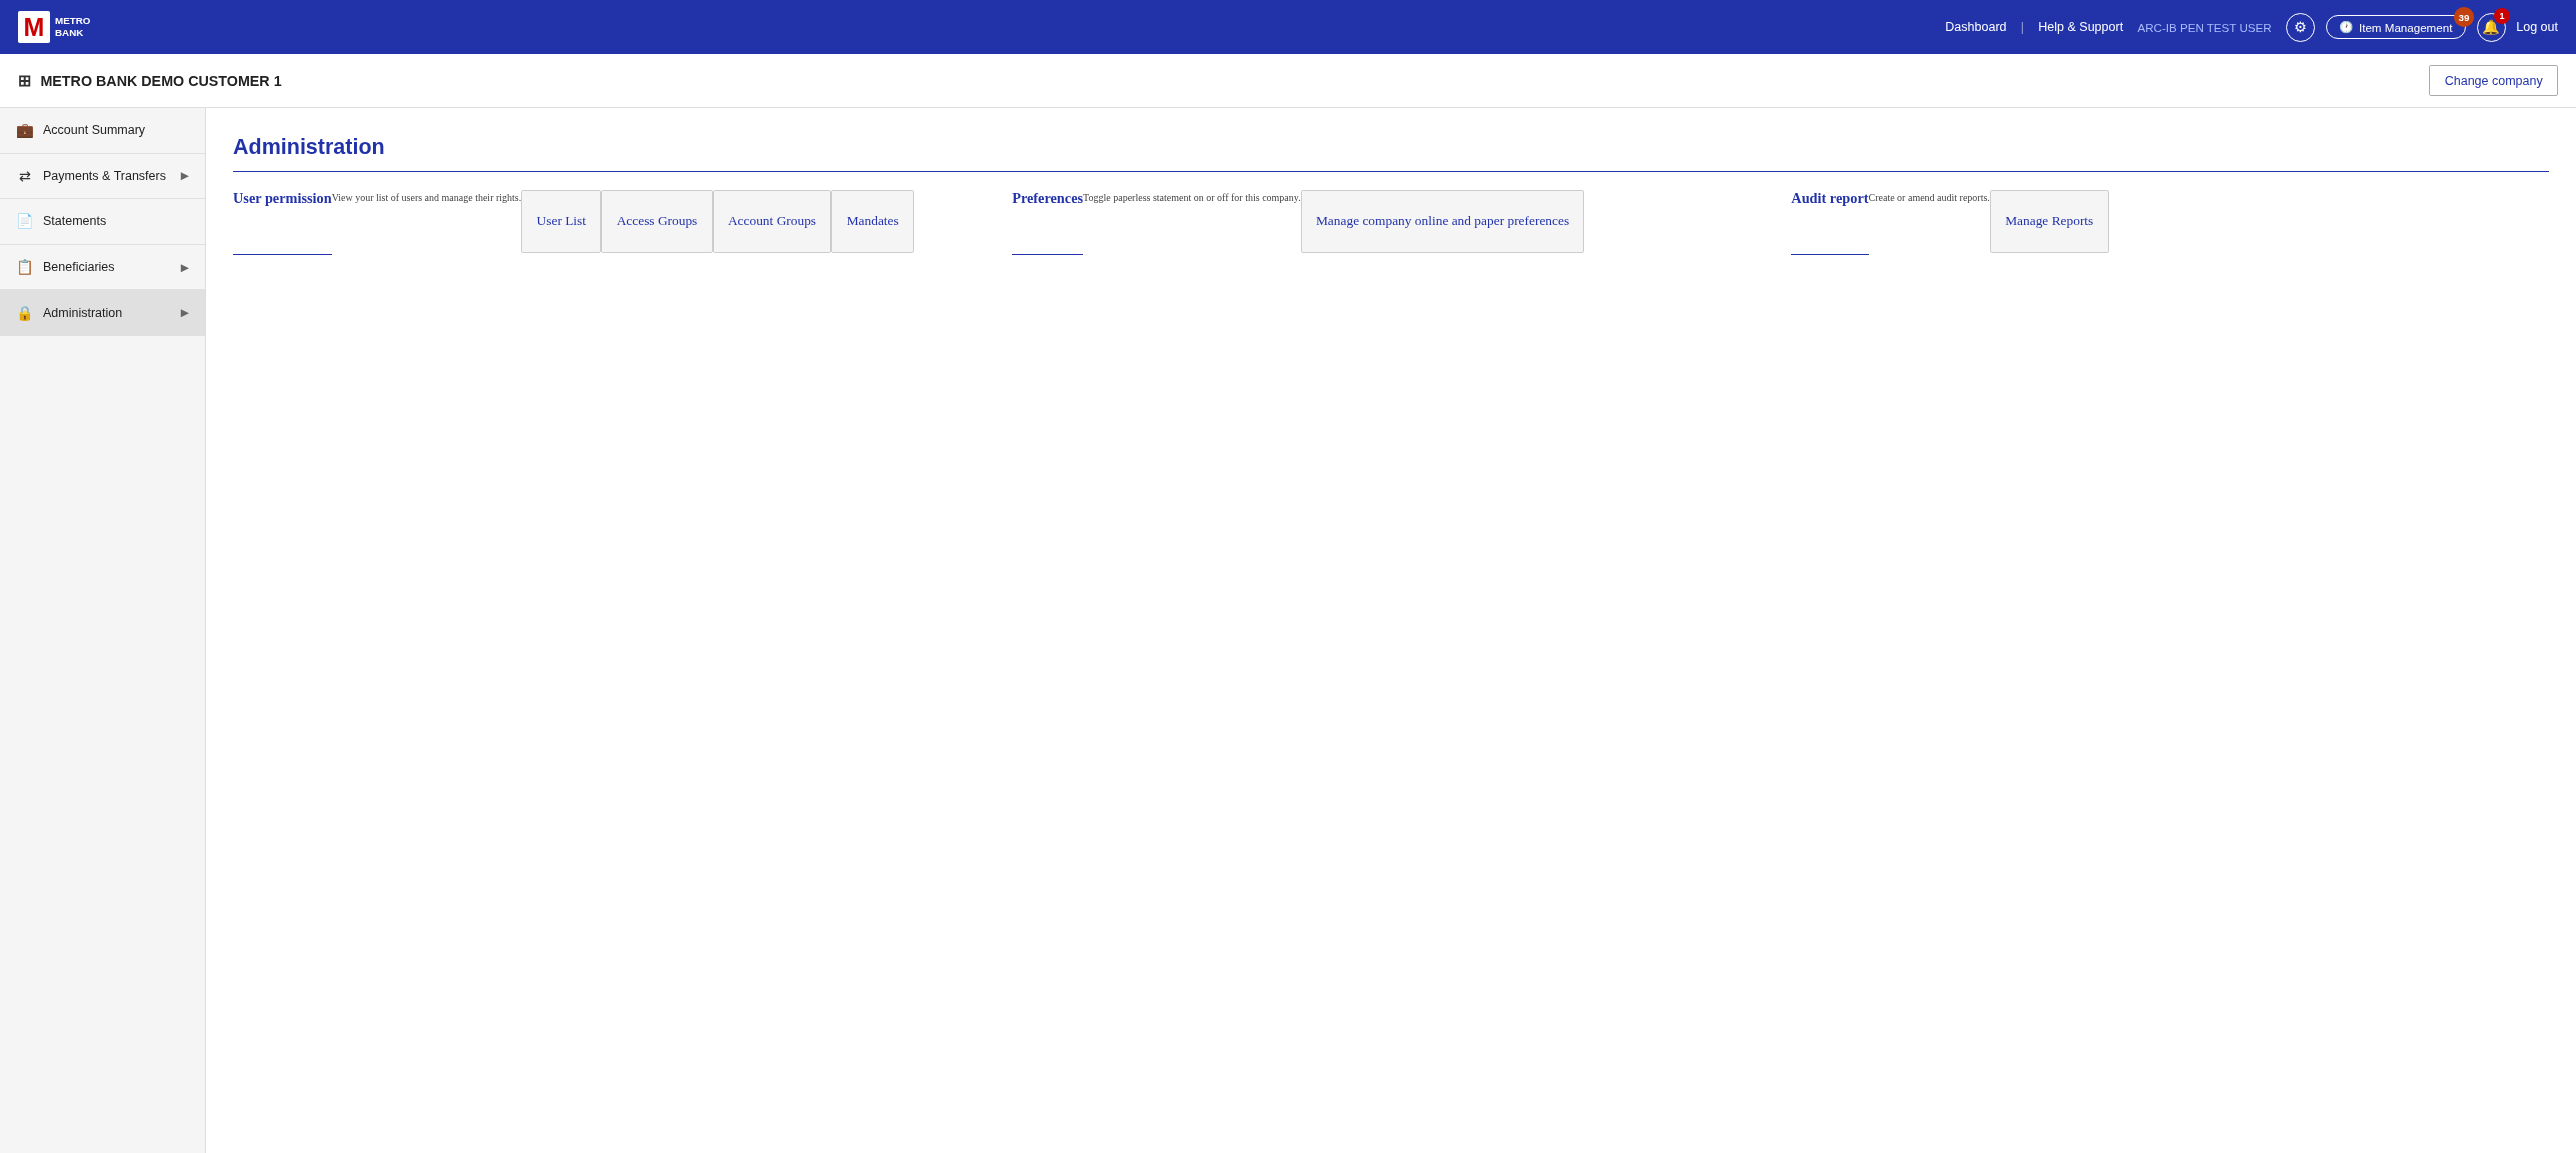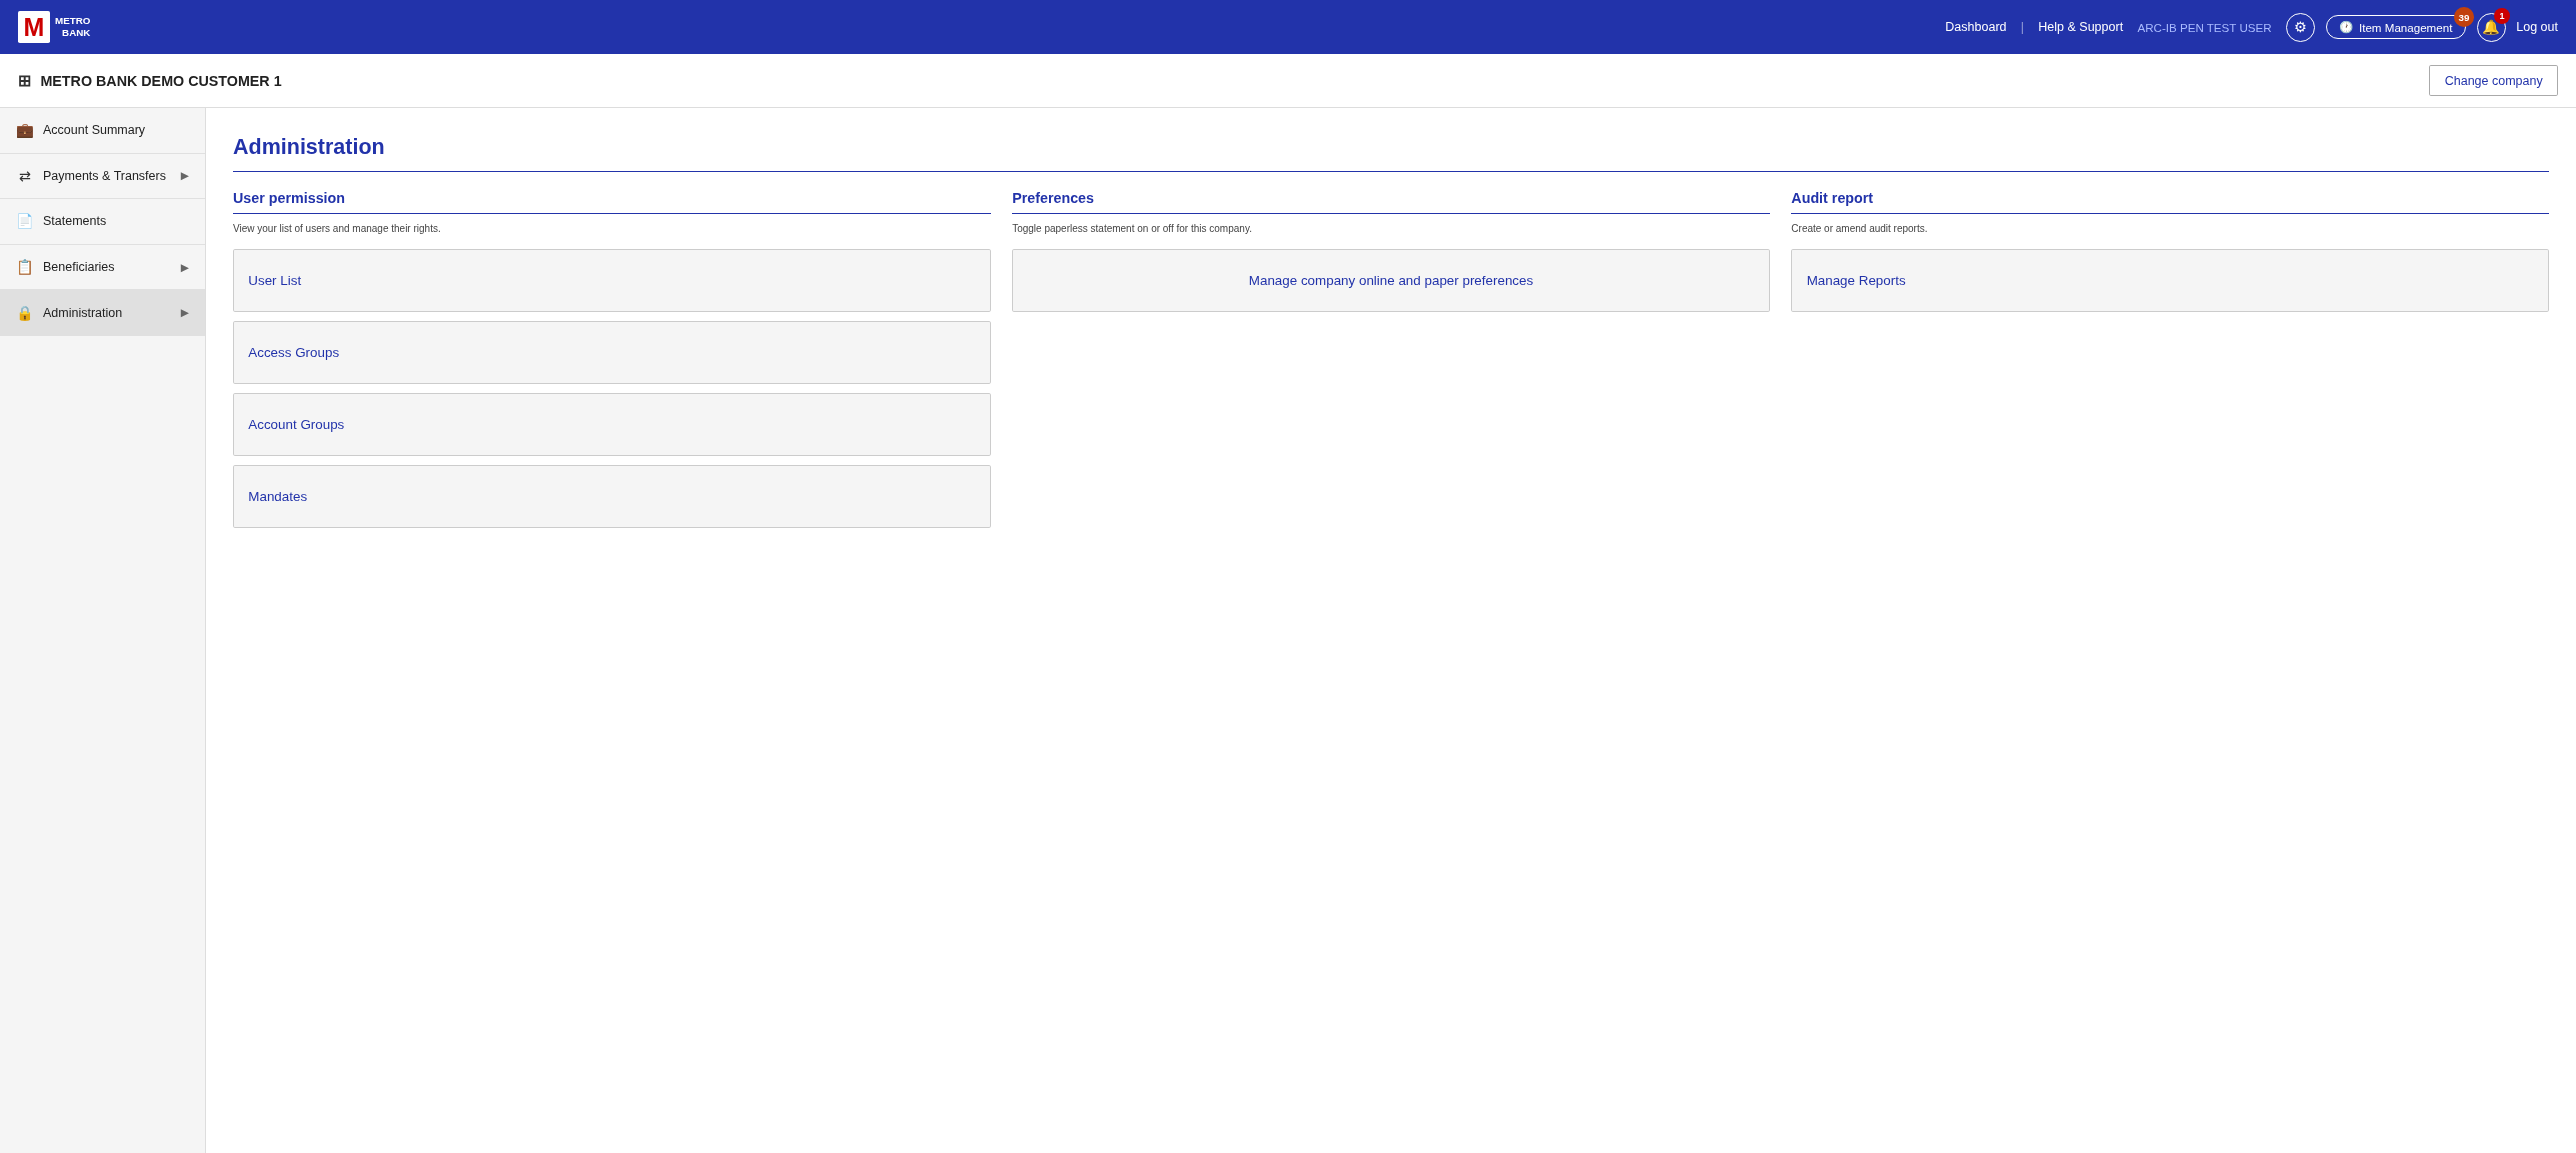--- a/index.html
+++ b/index.html
@@ -28,21 +28,20 @@
       border-radius: 1.8px;
     }
     .logo-text {
       display: flex;
       flex-direction: column;
       color: white;
       font-size: 9.8px;
       font-weight: bold;
       line-height: 1.2;
       margin-left: 1.8px;
-      text-align: right;
     }
     .header-nav {
       display: flex;
       align-items: center;
       gap: 14.3px;
       color: white;
       font-size: 12.5px;
     }
     .header-nav .divider {
       color: rgba(255,255,255,0.5);
@@ -229,21 +228,22 @@
 
     
     .cards-grid {
       display: grid;
       grid-template-columns: 1fr 1fr 1fr;
       gap: 21.5px;
       margin-top: 9px;
     }
     .card-section {
       display: flex;
-      flex-direction: column;
+      flex-direction: row;
+      font-family: Liberation Serif, serif;
     }
     .card-section-title {
       font-size: 14.3px;
       font-weight: bold;
       color: #2233aa;
       padding-bottom: 7.2px;
       border-bottom: 1.8px solid #2233aa;
       margin-bottom: 7.2px;
     }
     .card-section-desc {

